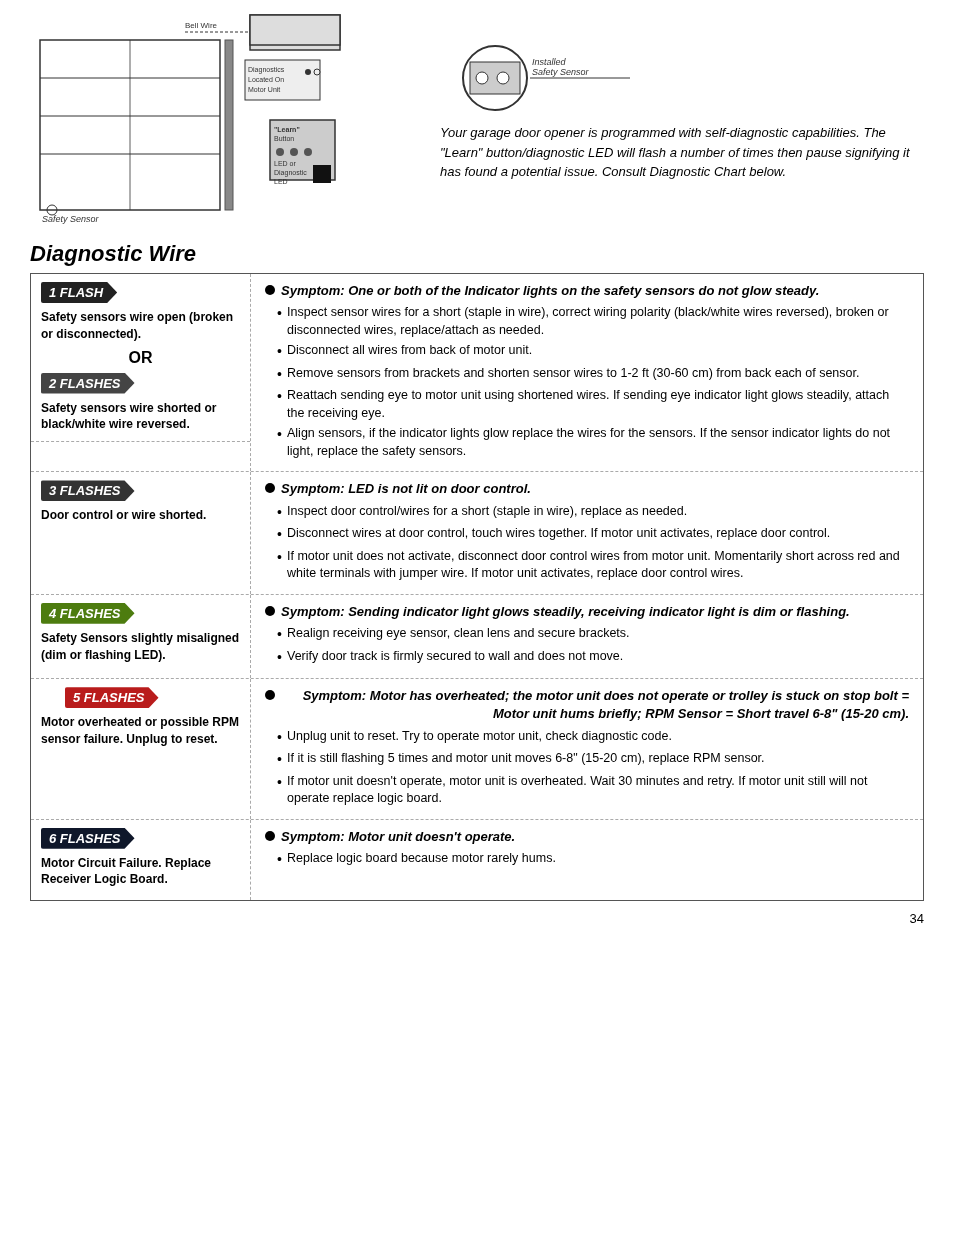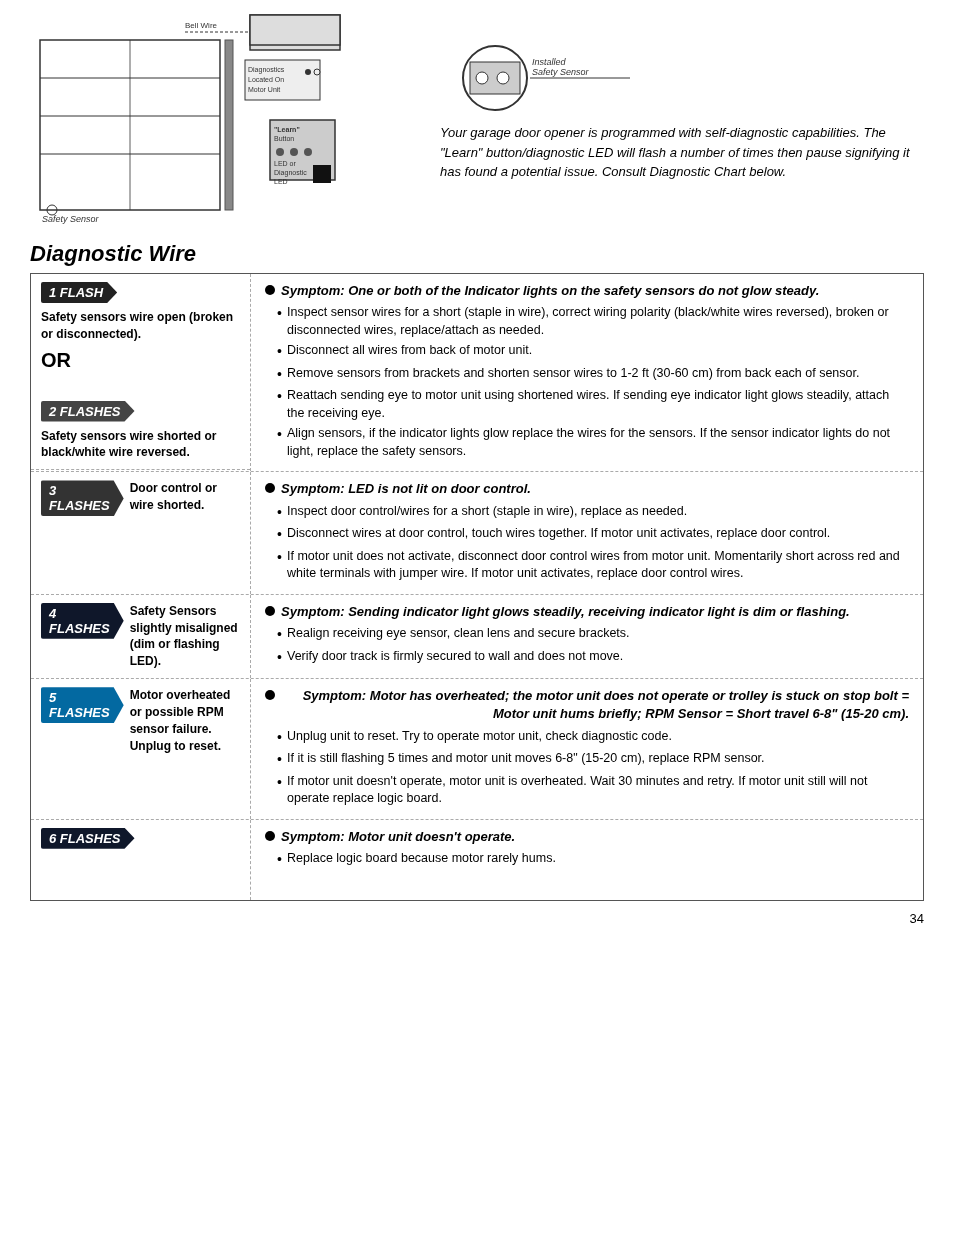--- a/index.html
+++ b/index.html
@@ -68,53 +68,55 @@
     }
     .diag-row:last-child {
       border-bottom: none;
     }
     .diag-left-col {
       width: 220px;
       min-width: 220px;
       padding: 8px 10px;
       border-right: 1px dashed #aaa;
       display: flex;
-      flex-direction: row;
+      flex-direction: column;
       align-items: flex-start;
       gap: 6px;
     }
     .diag-right-col {
       flex: 1;
       padding: 8px 14px;
     }
 
     
     .flash-badge {
       background: #333;
       color: #fff;
       font-size: 13px;
       font-weight: bold;
       font-style: italic;
       padding: 3px 14px 3px 8px;
       border-radius: 2px;
       display: inline-block;
       position: relative;
       clip-path: polygon(0 0, calc(100% - 10px) 0, 100% 50%, calc(100% - 10px) 100%, 0 100%);
+      text-align: center;
     }
 
     .flash-badge-1 { background: #222; }
-    .flash-badge-2 { background: #444; margin-top: 23px; }
+    .flash-badge-2 { background: #444; }
     .flash-badge-3 { background: #333; }
-    .flash-badge-4 { background: #0f172a; }
-    .flash-badge-5 { background: #0369a1; }
+    .flash-badge-4 { background: #4d7c0f; }
+    .flash-badge-5 { background: #b91c1c; margin-left: 24px; }
     .flash-badge-6 { background: #0f172a; }
 
     .or-text {
-      font-size: 20px;
+      font-size: 16px;
       font-weight: bold;
+      text-align: center;
       width: 100%;
     }
 
     .cause-text {
       font-size: 12px;
       font-weight: bold;
       color: #000;
       line-height: 1.4;
     }
 
@@ -384,20 +386,21 @@
             <span class="remedy-dot">•</span>
             <span>If motor unit doesn't operate, motor unit is overheated. Wait 30 minutes and retry. If motor unit still will not operate replace logic board.</span>
           </div>
         </div>
       </div>
     </div>
 
     <div class="diag-row" style="border-bottom:none;">
       <div class="diag-left-col">
         <div class="flash-badge flash-badge-6">6 FLASHES</div>
+        <div class="cause-text">Motor Circuit Failure. Replace Receiver Logic Board.</div>
       </div>
       <div class="diag-right-col">
         <div class="symptom-line">
           <span class="bullet-circle"></span>
           <span class="symptom-title">Symptom: Motor unit doesn't operate.</span>
         </div>
         <div class="remedy-list">
           <div class="remedy-item">
             <span class="remedy-dot">•</span>
             <span>Replace logic board because motor rarely hums.</span>

